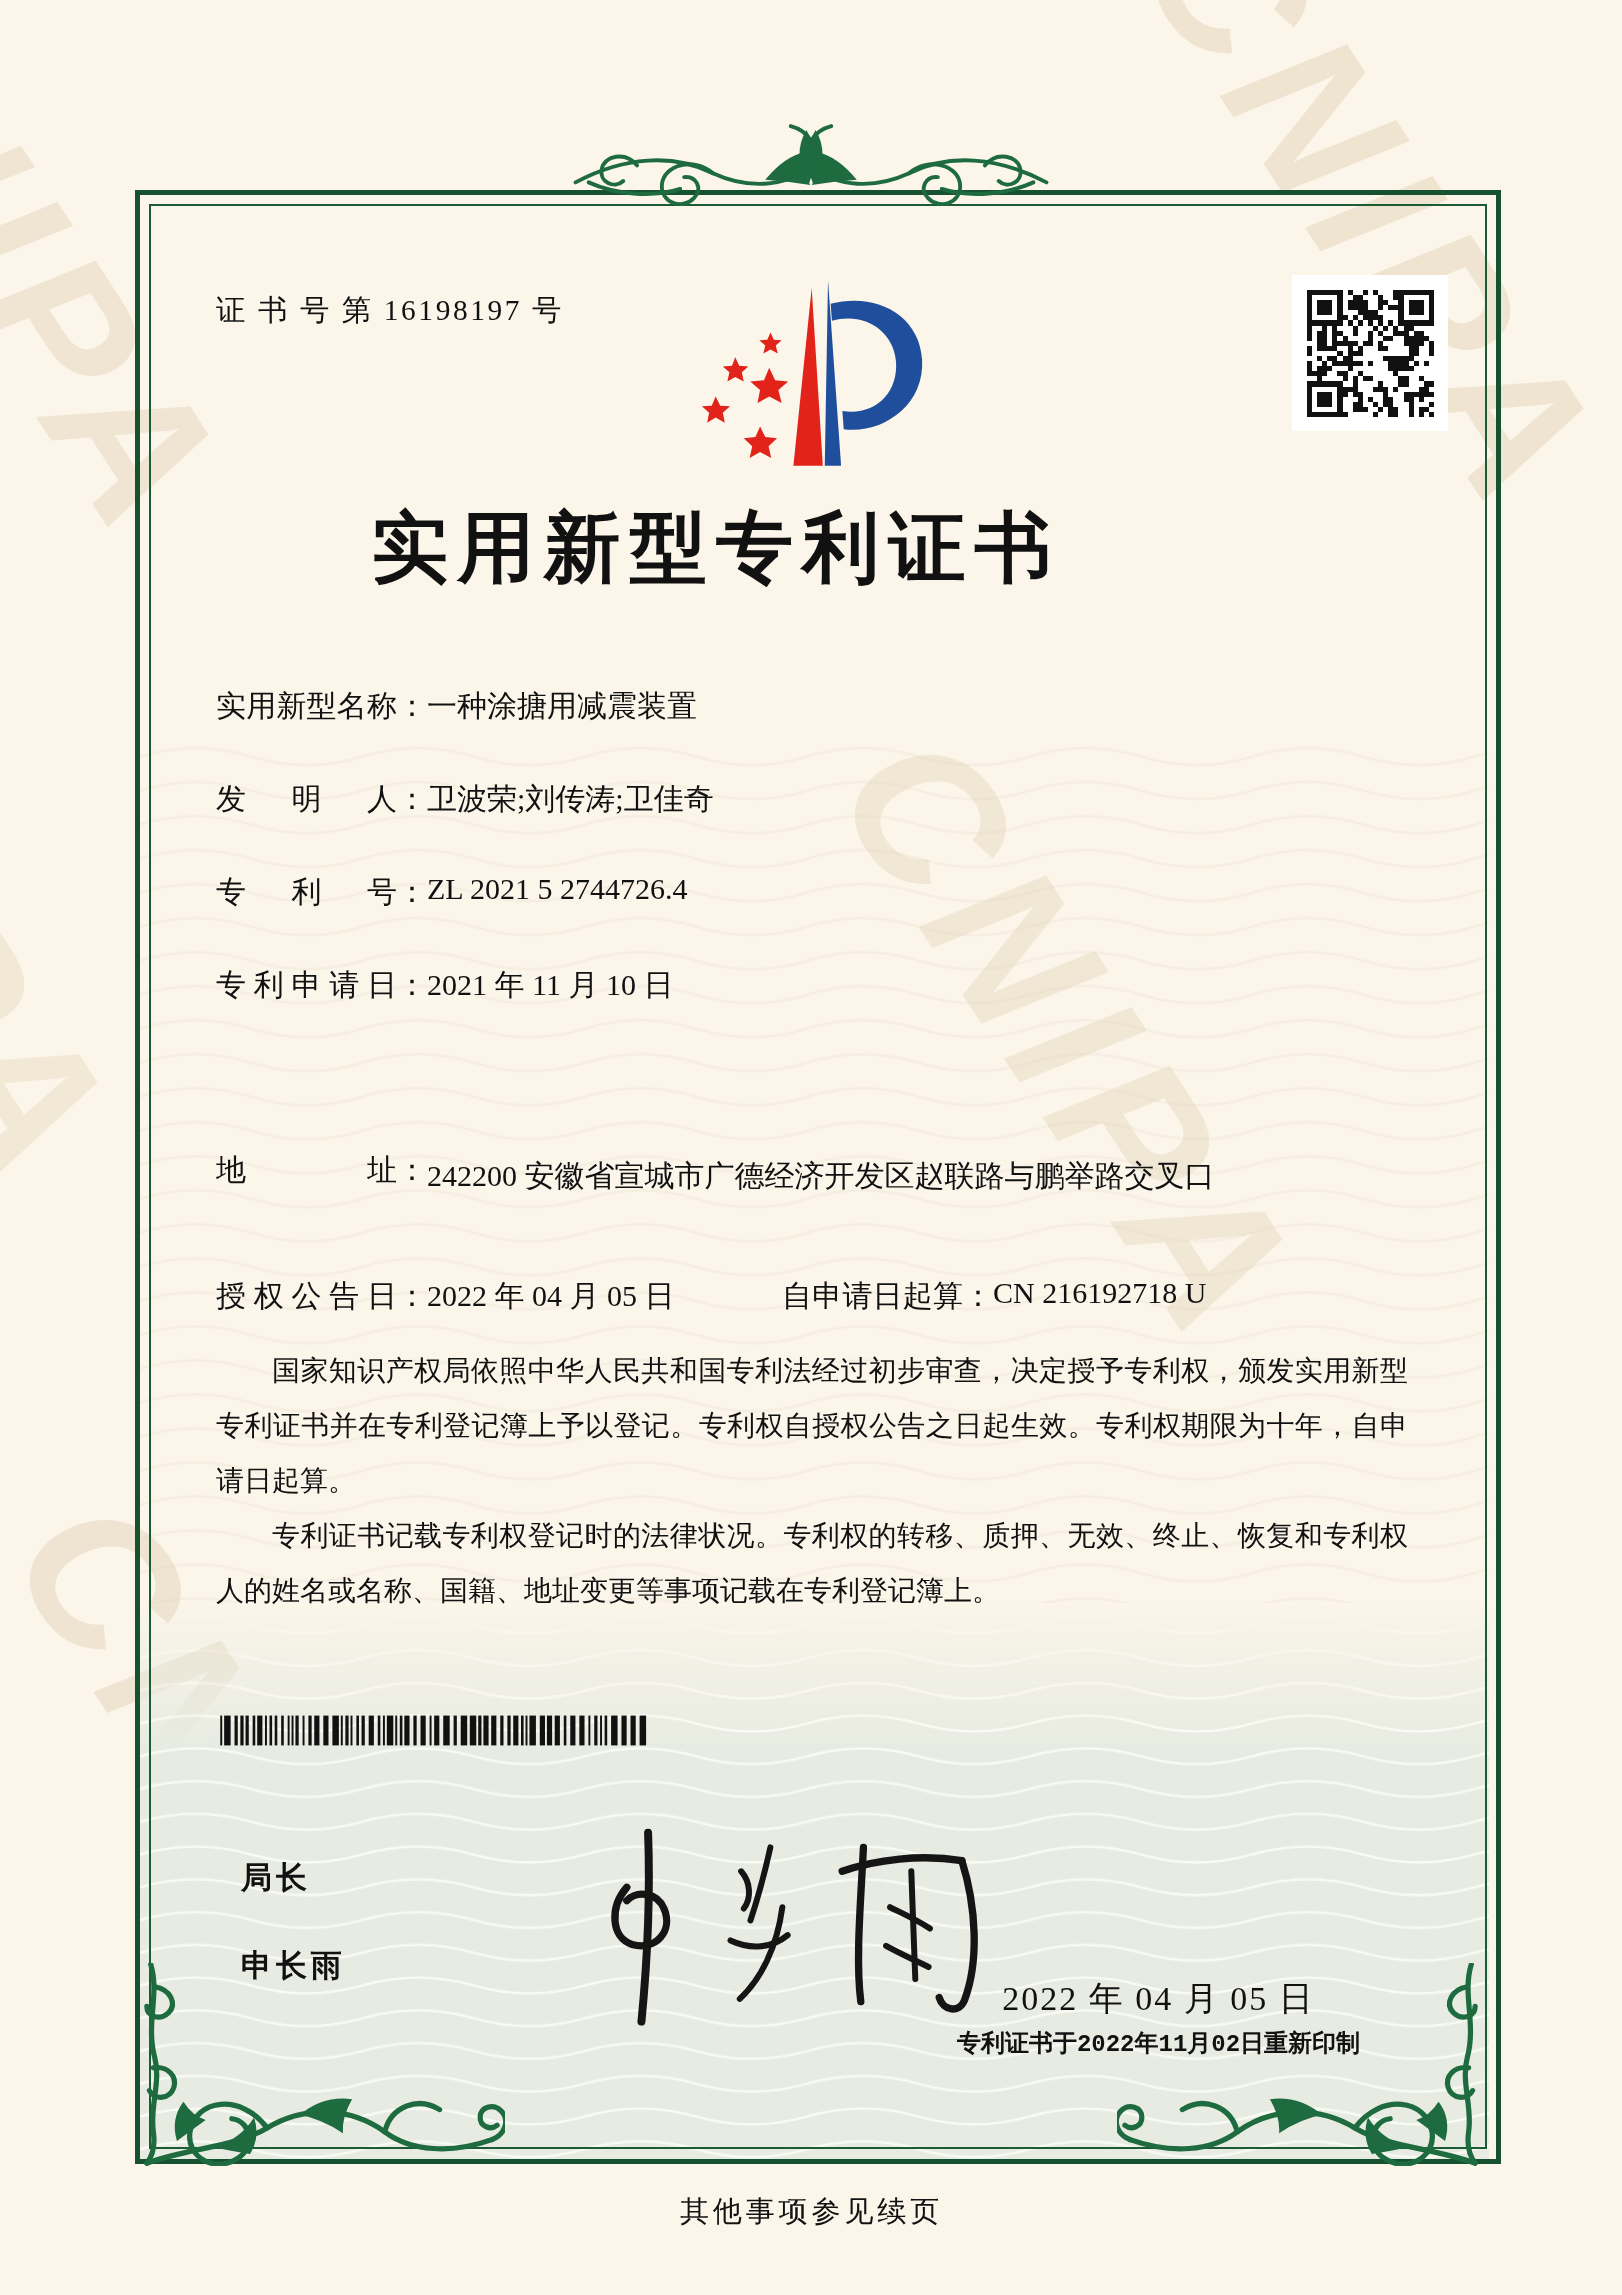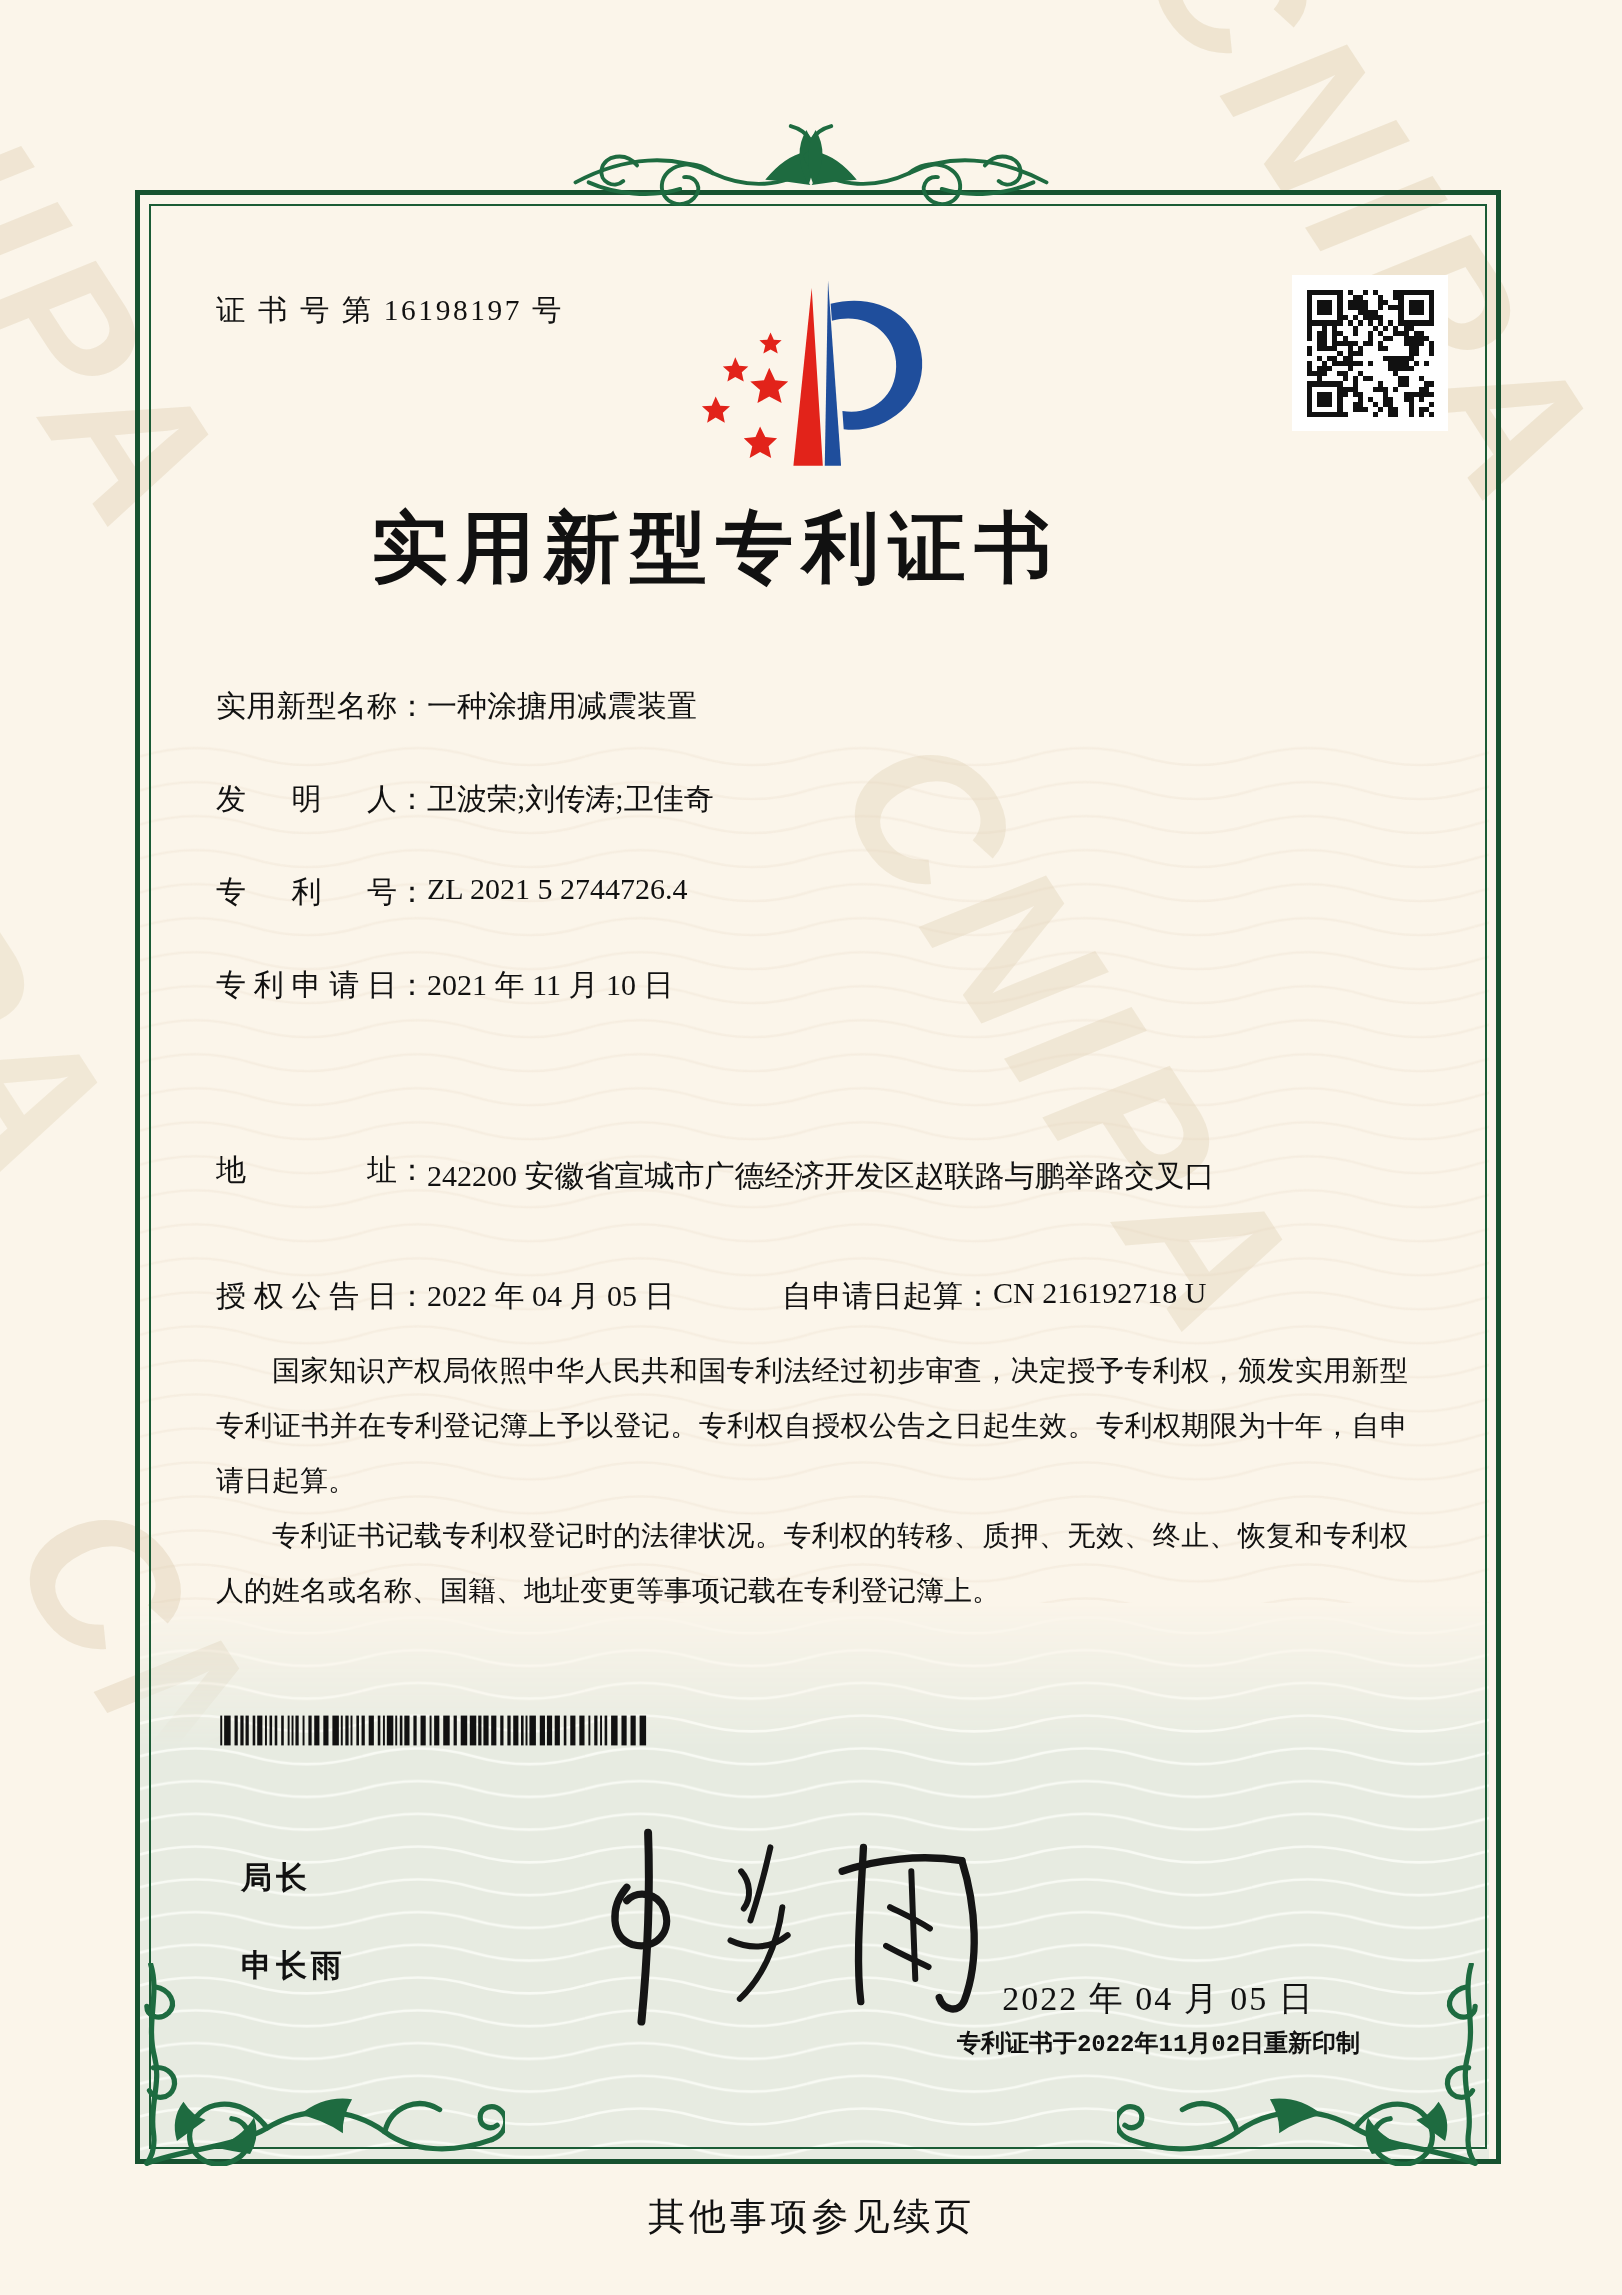--- a/index.html
+++ b/index.html
@@ -54,21 +54,21 @@
       text-align:justify;}
   .paras p{margin:0;text-indent:56px;}
   .barcode{left:217px;top:1713px;width:433px;height:35px;}
   .dtitle{left:241px;top:1857px;font-size:31px;font-weight:600;letter-spacing:3.9px;}
   .dname{left:241px;top:1945px;font-size:31px;font-weight:600;letter-spacing:3.9px;}
   .sig{left:563px;top:1806px;width:452px;height:229px;}
   .idate{left:910px;top:1976px;width:497px;text-align:center;font-size:34px;letter-spacing:2px;}
   .reprint{left:910px;top:2027px;width:497px;text-align:center;font-size:24px;font-weight:700;
       font-family:Liberation Mono, monospace;}
   .pginfo{left:0;top:2097px;width:1623px;text-align:center;font-size:25px;letter-spacing:1.3px;}
-  .contnote{left:0;top:2192px;width:1623px;text-align:center;font-size:37px;letter-spacing:3.9px;}
+  .contnote{left:0;top:2192px;width:1623px;text-align:center;font-size:29px;letter-spacing:3.9px;}
 </style>
 </head>
 <body>
 
 <div class="page">
 
   <div class="abs waves-cream">
     <svg xmlns="http://www.w3.org/2000/svg" preserveAspectRatio="none" viewBox="0 0 2062 1330" width="1349" height="870">
       <defs>
         <pattern id="wvC" width="340" height="52" patternUnits="userSpaceOnUse">

